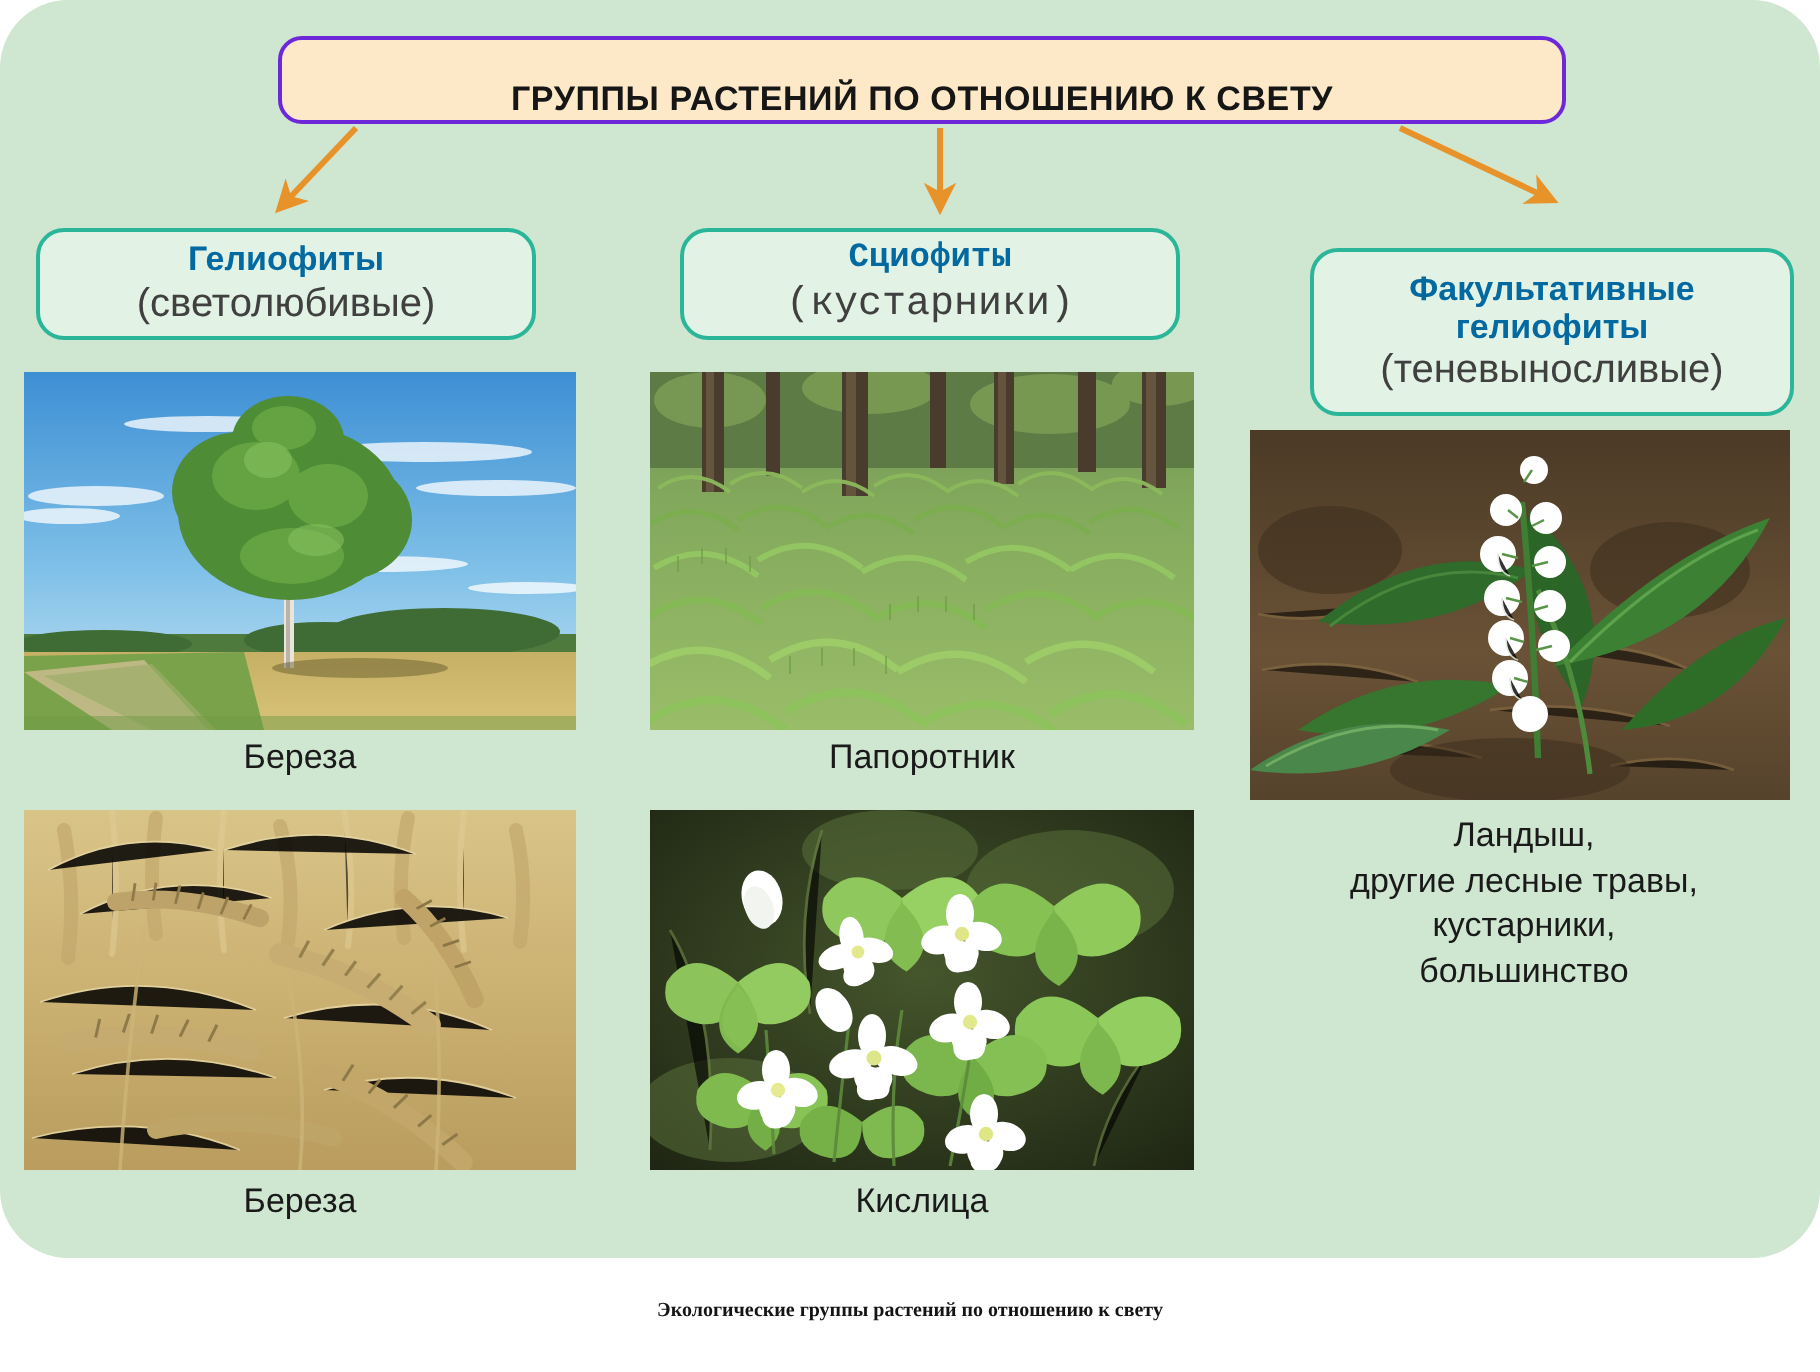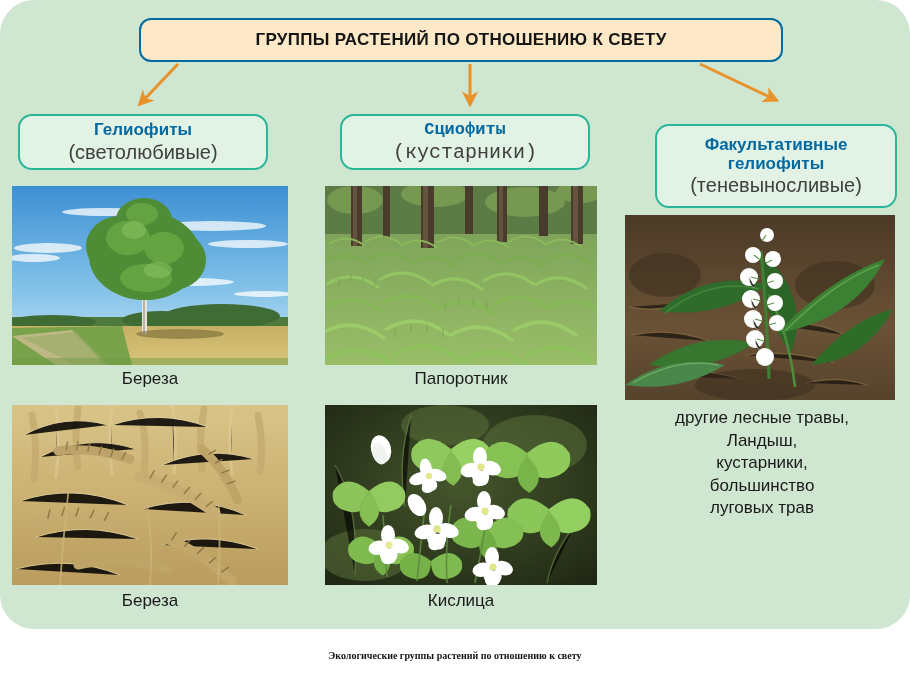--- a/index.html
+++ b/index.html
@@ -22,24 +22,24 @@
     width: 910px; height: 629px;
     background: #cfe6d1;
     border-radius: 34px 34px 34px 34px;
   }
   
   #title-box {
     position: absolute;
     left: 139px; top: 18px;
     width: 644px; height: 44px;
     background: #fde8c8;
-    border: 2px solid #0369a1;
+    border: 2px solid #6d28d9;
     border-radius: 12px;
     display: flex;
-    align-items: center;
+    align-items: flex-end;
     justify-content: center;
     box-sizing: border-box;
   }
   #title-box .t {
     font-size: 17px;
     font-weight: bold;
     color: #161616;
     letter-spacing: 0.3px;
     white-space: nowrap;
   }
@@ -383,25 +383,24 @@
           <path d="M137,106 l-7,-2"></path>
         <path d="M143,110 l8,-2"></path>
           <path d="M139,126 l-7,-2"></path>
       </g>
 
       <path d="M0,170 q46,-32 100,-20 q-46,28 -100,20 Z" fill="#49874a"></path>
       <path d="M8,168 q44,-26 86,-18" stroke="#6fae62" stroke-width="1.4" fill="none"></path>
     </svg>
   </div>
   <div id="cap-lily">
+    <div>Ландыш,</div>
     <div>другие лесные травы,</div>
-    <div>Ландыш,</div>
     <div>кустарники,</div>
     <div>большинство</div>
-    <div>луговых трав</div>
   </div>
 
   <div class="photo" id="ph-wheat" style="left:12px; top:405px; width:276px; height:180px;">
     <svg width="276" height="180" viewBox="0 0 276 180" xmlns="http://www.w3.org/2000/svg">
       <defs>
         <linearGradient id="wbg" x1="0" y1="0" x2="0" y2="1">
           <stop offset="0%" stop-color="#d9c488"></stop>
           <stop offset="50%" stop-color="#cbb172"></stop>
           <stop offset="100%" stop-color="#b99c5e"></stop>
         </linearGradient>

